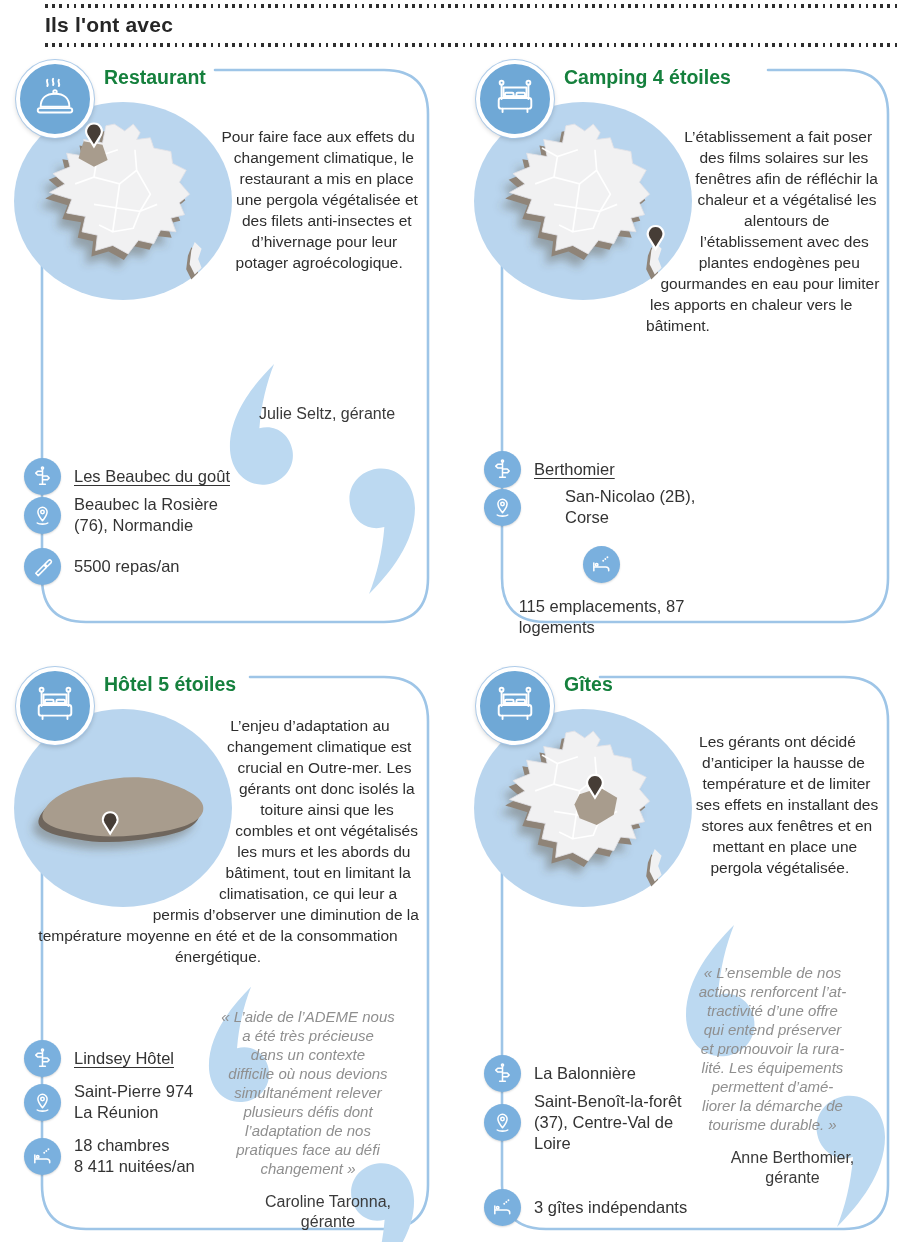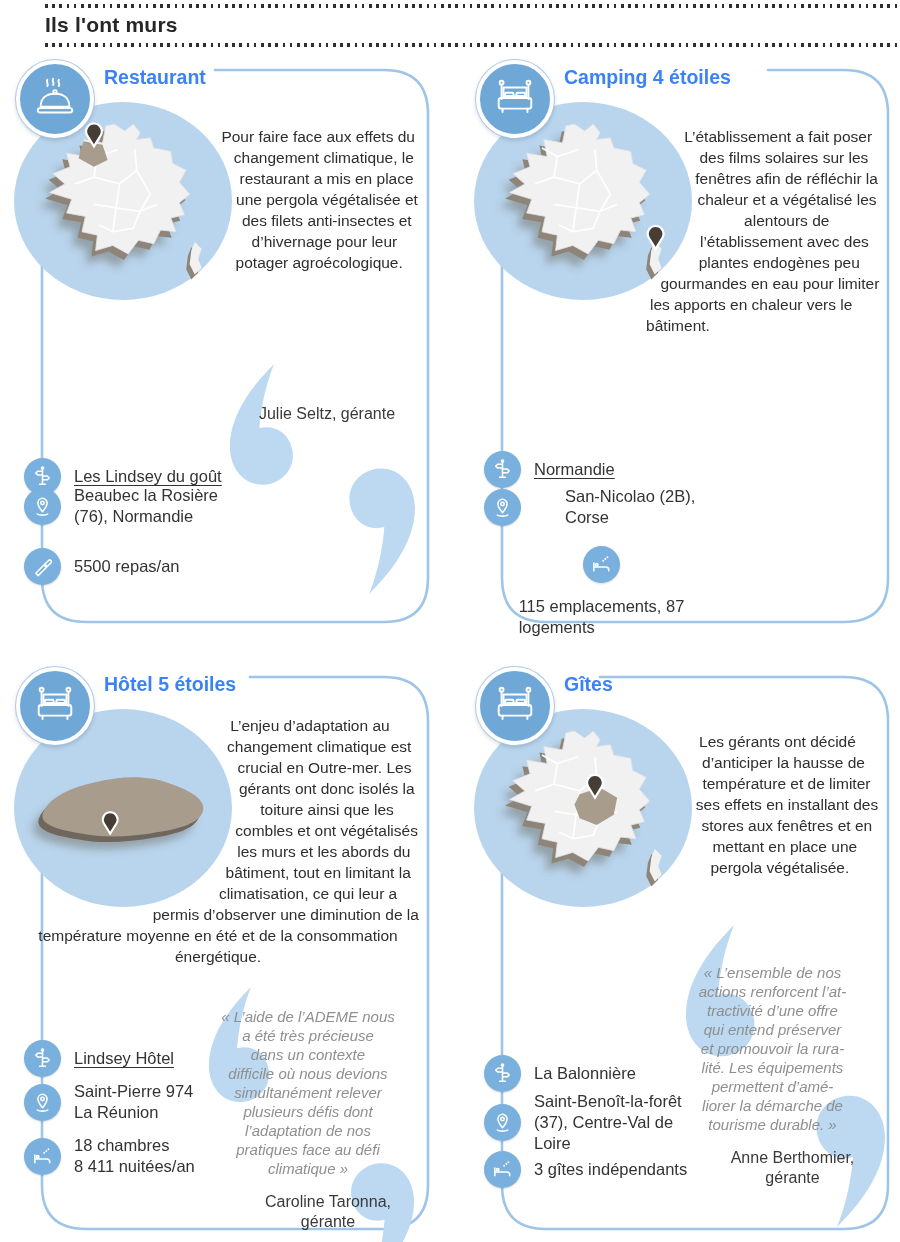--- a/index.html
+++ b/index.html
@@ -19,21 +19,21 @@
 
   .frame{position:absolute;inset:0;width:420px;height:572px;z-index:0;}
   .frame path{fill:none;stroke:#9EC5E7;stroke-width:2.6;stroke-linecap:round;}
 
   .big-icon{position:absolute;left:6px;top:4px;width:78px;height:78px;border-radius:50%;
     background:#6FA8D6;border:4px solid #fff;box-sizing:border-box;z-index:3;
     box-shadow:0 0 0 1px rgba(160,195,230,.85),0 2px 5px rgba(0,0,0,.18);
     display:flex;align-items:center;justify-content:center;}
   .big-icon svg{width:46px;height:46px;}
 
-  .card-title{position:absolute;left:94px;top:10px;margin:0;font-size:19.5px;font-weight:700;color:#3b82f6;z-index:2;text-align:center;}
+  .card-title{position:absolute;left:94px;top:10px;margin:0;font-size:19.5px;font-weight:700;color:#15803d;z-index:2;text-align:center;}
 
   .content{position:absolute;left:4px;right:8px;top:46px;bottom:6px;z-index:1;}
   .map-float{float:left;width:218px;height:198px;border-radius:50%;background:#B9D5EE;
     shape-outside:ellipse(109px 99px at 109px 99px);margin:0 4px 4px 0;
     display:flex;align-items:center;justify-content:center;}
   .map-float svg{overflow:visible;}
 
   .body{margin:0;padding-top:24px;font-size:15.5px;font-weight:500;line-height:21px;
         text-align:center;color:#2e2e2e;}
   .c2 .body{padding-top:6px;}
@@ -52,24 +52,24 @@
   .c0 .qmark.open{left:18px;top:-28px;width:92px;height:129px;}
   .c0 .qmark.close{right:-14px;top:72px;width:96px;height:134px;}
   .c2 .qmark.open{left:-2px;top:-22px;width:88px;height:123px;}
   .c2 .qmark.close{right:-10px;top:150px;width:92px;height:129px;}
   .c3 .qmark.open{left:10px;top:-40px;width:100px;height:140px;}
   .c3 .qmark.close{right:-16px;top:126px;width:100px;height:140px;}
 
   
   .info{list-style:none;margin:0;padding:0;}
   .info li{position:absolute;left:14px;width:235px;display:flex;align-items:center;gap:13px;z-index:2;}
-  .c0 .li1{top:402px;} .c0 .li2{top:429px;} .c0 .li3{top:492px;}
+  .c0 .li1{top:402px;} .c0 .li2{top:438px;} .c0 .li3{top:492px;}
   .c1 .li1{top:395px;} .c1 .li2{top:430px;gap:44px;} .c1 .li3{top:490px;flex-direction:column;}
   .c2 .li1{top:377px;text-align:right;} .c2 .li2{top:418px;} .c2 .li3{top:472px;}
-  .c3 .li1{top:392px;} .c3 .li2{top:428px;} .c3 .li3{top:488px;}
+  .c3 .li1{top:392px;} .c3 .li2{top:428px;} .c3 .li3{top:526px;}
   .info-icon{flex:0 0 37px;width:37px;height:37px;border-radius:50%;background:#7AB0DE;
     display:flex;align-items:center;justify-content:center;box-shadow:0 1px 2px rgba(0,0,0,.15);}
   .info-icon svg{width:23px;height:23px;}
   .info-text{font-size:16.5px;line-height:21px;color:#333;white-space:pre-line;}
   .estab{text-decoration:underline;text-underline-offset:3px;}
   .no-underline{text-decoration:none;}
 
   .w{stroke:#fff;stroke-width:2;fill:none;stroke-linecap:round;stroke-linejoin:round;}
   .w16{stroke:#fff;stroke-width:1.6;fill:none;stroke-linecap:round;stroke-linejoin:round;}
 </style>
@@ -95,21 +95,21 @@
     </g>
 
     <path id="reu" d="M10,38 C14,28 28,22 42,19 C58,15 76,14 90,20 C102,24 112,30 110,37 C108,44 96,48 82,50 C66,53 48,54 34,51 C22,49 7,46 10,38 Z"></path>
   </defs>
 </svg>
 
 <div class="page">
 
   <header class="hdr">
     <div class="dotline"></div>
-    <h1>Ils l'ont murs</h1>
+    <h1>Ils l'ont avec</h1>
     <div class="dotline"></div>
   </header>
 
   <section class="card c0">
     <svg class="frame" viewBox="0 0 420 572">
       <path d="M205,14 H374 Q418,14 418,58 V522 Q418,566 374,566 H76 Q32,566 32,522 V206"></path>
     </svg>
     <div class="big-icon">
       <svg viewBox="0 0 48 48">
         <path class="w" d="M16,4 c-1.6,2.6 1.6,3.6 0,6.4 M22,3 c-1.6,2.6 1.6,3.6 0,6.4 M28,4 c-1.6,2.6 1.6,3.6 0,6.4"></path>
@@ -147,21 +147,21 @@
     </div>
 
     <ul class="info">
       <li class="li1">
         <span class="info-icon">
           <svg viewBox="0 0 24 24">
               <path class="w16" d="M12,4.5 V20 M9,20 H15 M12,6.5 H7 L5,8.5 L7,10.5 H12 Z M12,11.5 H17 L19,13.5 L17,15.5 H12 Z"></path>
               <circle class="w16" cx="12" cy="3.2" r="1.1"></circle>
             </svg>
         </span>
-        <span class="info-text estab">Les Lindsey du goût</span>
+        <span class="info-text estab">Les Beaubec du goût</span>
       </li>
       <li class="li2">
         <span class="info-icon">
           <svg viewBox="0 0 24 24">
               <path class="w16" d="M12,3.5 a4.8,4.8 0 0 1 4.8,4.8 C16.8,11.6 12,17.5 12,17.5 S7.2,11.6 7.2,8.3 A4.8,4.8 0 0 1 12,3.5 Z"></path>
               <circle class="w16" cx="12" cy="8.3" r="1.8"></circle>
               <path class="w16" d="M6.5,19.8 C8.5,21.4 15.5,21.4 17.5,19.8"></path>
             </svg>
         </span>
         <span class="info-text">Beaubec la Rosière
@@ -212,21 +212,21 @@
     </div>
 
     <ul class="info">
       <li class="li1">
         <span class="info-icon">
           <svg viewBox="0 0 24 24">
               <path class="w16" d="M12,4.5 V20 M9,20 H15 M12,6.5 H7 L5,8.5 L7,10.5 H12 Z M12,11.5 H17 L19,13.5 L17,15.5 H12 Z"></path>
               <circle class="w16" cx="12" cy="3.2" r="1.1"></circle>
             </svg>
         </span>
-        <span class="info-text estab">Normandie</span>
+        <span class="info-text estab">Berthomier</span>
       </li>
       <li class="li2">
         <span class="info-icon">
           <svg viewBox="0 0 24 24">
               <path class="w16" d="M12,3.5 a4.8,4.8 0 0 1 4.8,4.8 C16.8,11.6 12,17.5 12,17.5 S7.2,11.6 7.2,8.3 A4.8,4.8 0 0 1 12,3.5 Z"></path>
               <circle class="w16" cx="12" cy="8.3" r="1.8"></circle>
               <path class="w16" d="M6.5,19.8 C8.5,21.4 15.5,21.4 17.5,19.8"></path>
             </svg>
         </span>
         <span class="info-text">San-Nicolao (2B),
@@ -286,21 +286,21 @@
           <use href="#comma" transform="rotate(180 50 70)"></use>
         </svg>
       <p class="qtext">« L’aide de l’ADEME nous
 a été très précieuse
 dans un contexte
 difficile où nous devions
 simultanément relever
 plusieurs défis dont
 l’adaptation de nos
 pratiques face au défi
-climatique »</p>
+changement »</p>
       <p class="qauthor" style="white-space:pre-line;">Caroline Taronna,
 gérante</p>
     </div>
 
     <ul class="info">
       <li class="li1">
         <span class="info-icon">
           <svg viewBox="0 0 24 24">
               <path class="w16" d="M12,4.5 V20 M9,20 H15 M12,6.5 H7 L5,8.5 L7,10.5 H12 Z M12,11.5 H17 L19,13.5 L17,15.5 H12 Z"></path>
               <circle class="w16" cx="12" cy="3.2" r="1.1"></circle>

